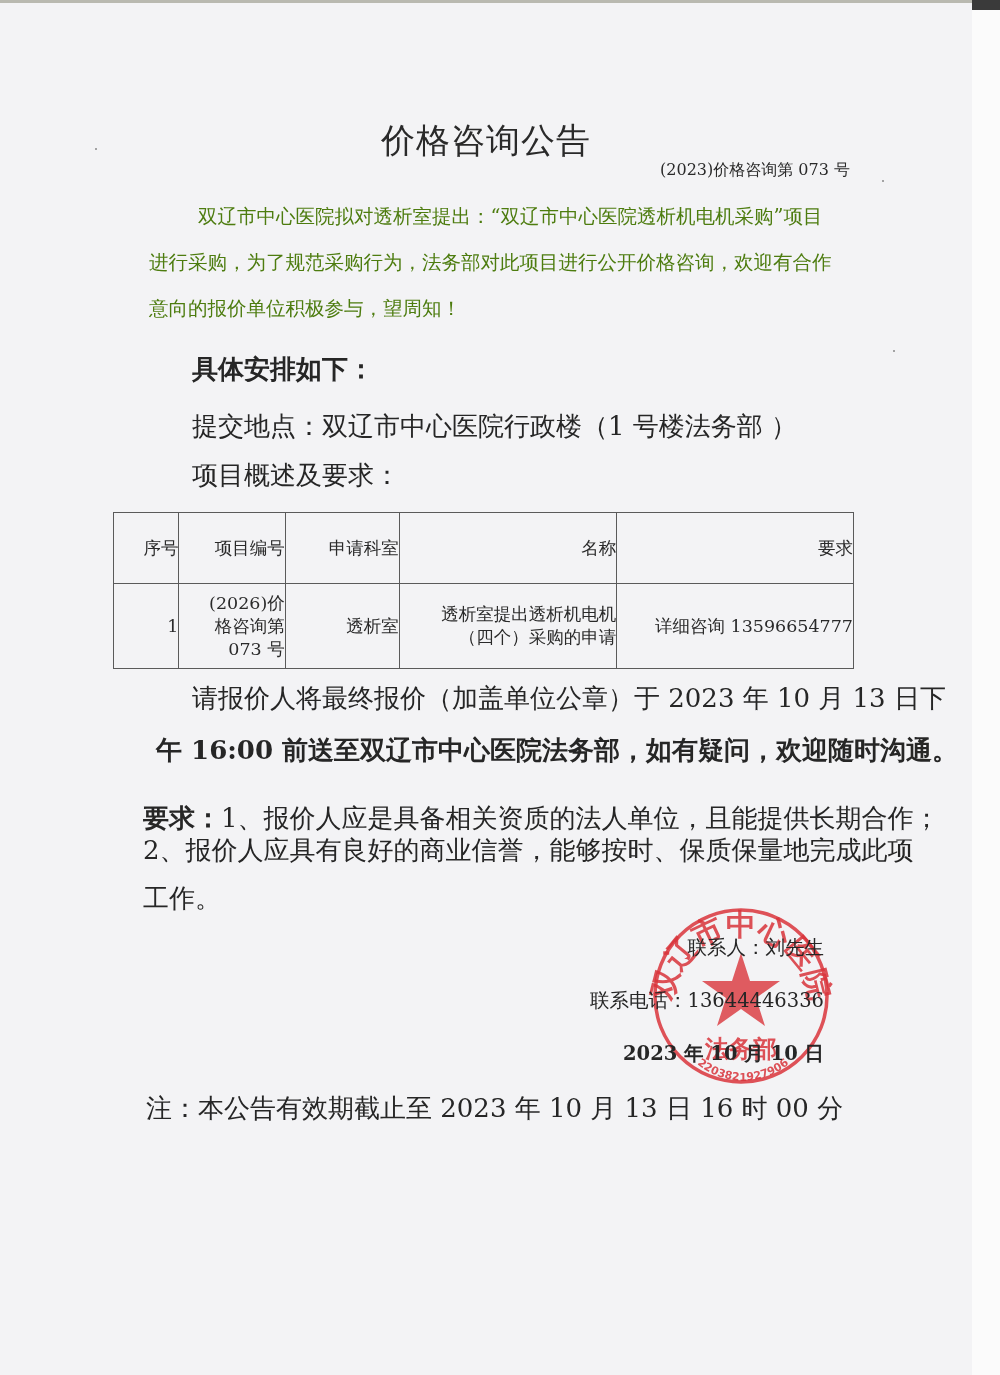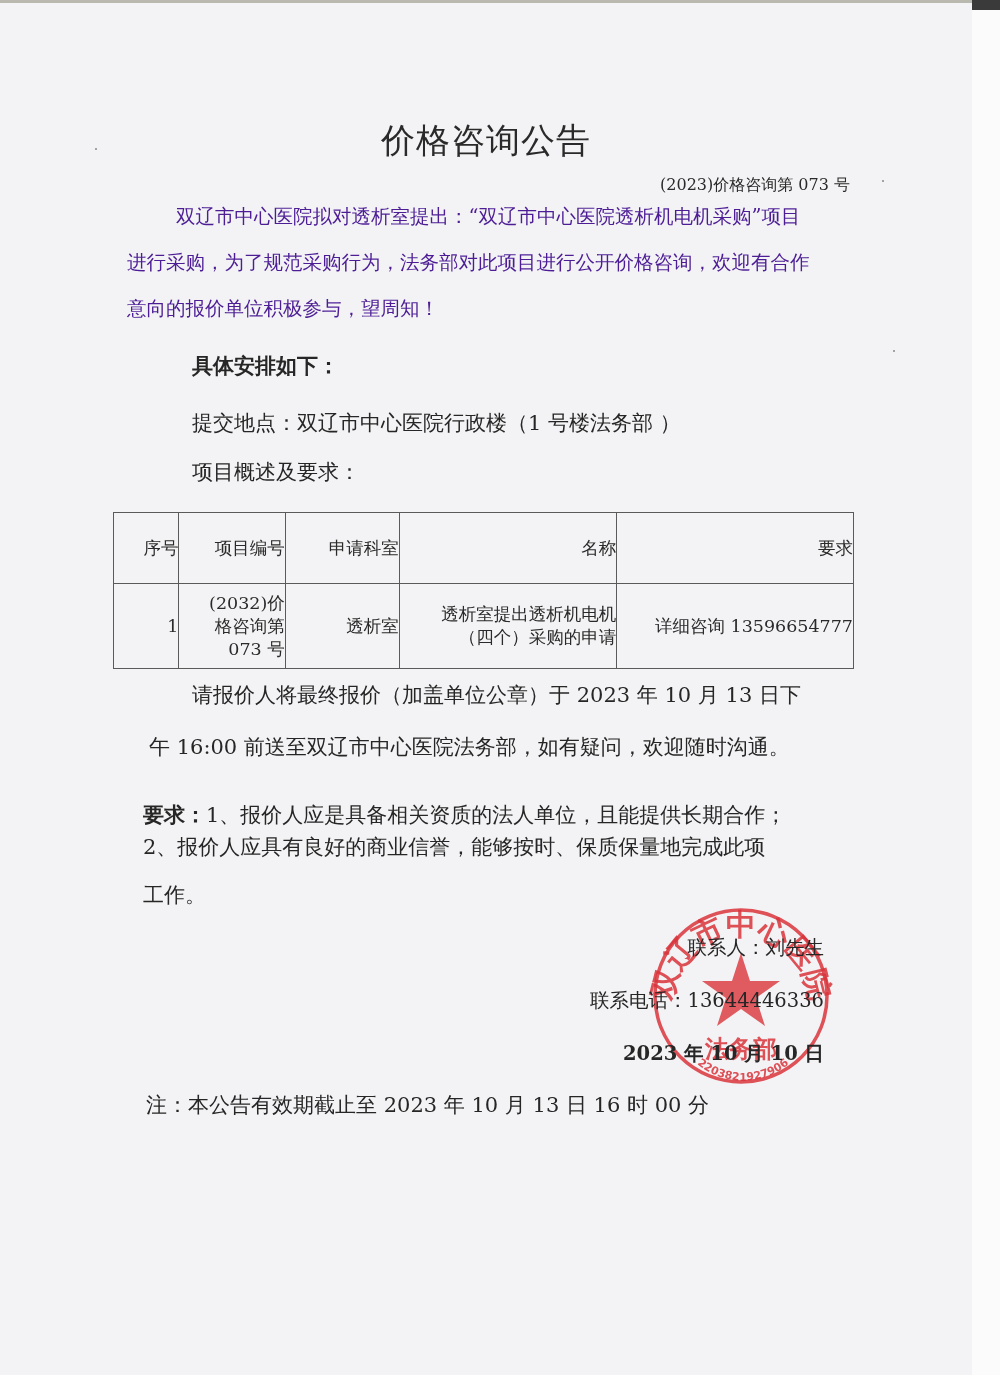--- a/index.html
+++ b/index.html
@@ -53,40 +53,40 @@
       width: 972px;
       top: 118px;
       text-align: center;
       font-size: 34px;
       letter-spacing: 1px;
       color: #2a2a2a;
     }
     .doc-number {
       position: absolute;
       right: 150px;
-      top: 175px;
+      top: 160px;
       font-size: 16px;
       color: #2a2a2a;
     }
     .para {
       position: absolute;
-      left: 127px;
+      left: 149px;
       width: 690px;
       font-size: 19.5px;
       line-height: 46px;
-      color: #4c1d95;
+      color: #4d7c0f;
     }
     .para .indent {
       display: inline-block;
       width: 49px;
     }
     .p-intro { top: 194px; }
     .line {
       position: absolute;
-      font-size: 21px;
+      font-size: 26px;
       color: #262626;
       white-space: nowrap;
     }
     .bold {
       font-weight: bold;
     }
     table.items {
       position: absolute;
       left: 113px;
       top: 512px;
@@ -159,36 +159,36 @@
       <tr>
     <th class="c1">序号</th>
     <th class="c2">项目编号</th>
     <th class="c3">申请科室</th>
     <th class="c4">名称</th>
     <th class="c5 th-bold">要求</th>
   </tr>
   <tr>
     <td>1</td>
     <td>
-      <div>(2032)价</div>
+      <div>(2026)价</div>
       <div>格咨询第</div>
       <div>073 号</div>
     </td>
     <td>透析室</td>
     <td>
       <div>透析室提出透析机电机</div>
       <div>（四个）采购的申请</div>
     </td>
     <td>详细咨询 13596654777</td>
   </tr>
 </tbody>
   </table>
 
 <div class="line" style="left:192px;top:681px;">请报价人将最终报价（加盖单位公章）于 2023 年 10 月 13 日下</div>
-<div class="line" style="left:149px;top:733px;">午 16:00 前送至双辽市中心医院法务部，如有疑问，欢迎随时沟通。</div>
+<div class="line" style="left:156px;top:733px;font-weight:bold;">午 16:00 前送至双辽市中心医院法务部，如有疑问，欢迎随时沟通。</div>
 <div class="line" style="left:143px;top:785px;margin-top:16px;"><span class="bold">要求：</span><span>1、报价人应是具备相关资质的法人单位，且能提供长期合作；</span></div>
 <div class="line" style="left:143px;top:833px;">2、报价人应具有良好的商业信誉，能够按时、保质保量地完成此项</div>
 <div class="line" style="left:143px;top:881px;">工作。</div>
 
 <svg class="stamp" viewBox="0 0 186 182">
   <defs>
     <path id="arcTop" d="M 28 118 A 68 68 0 1 1 158 118"></path>
     <path id="arcBottom" d="M 42 140 A 62 62 0 0 0 148 140"></path>
     <path id="arcSerial" d="M 40 150 A 72 72 0 0 0 150 150"></path>
   </defs>

